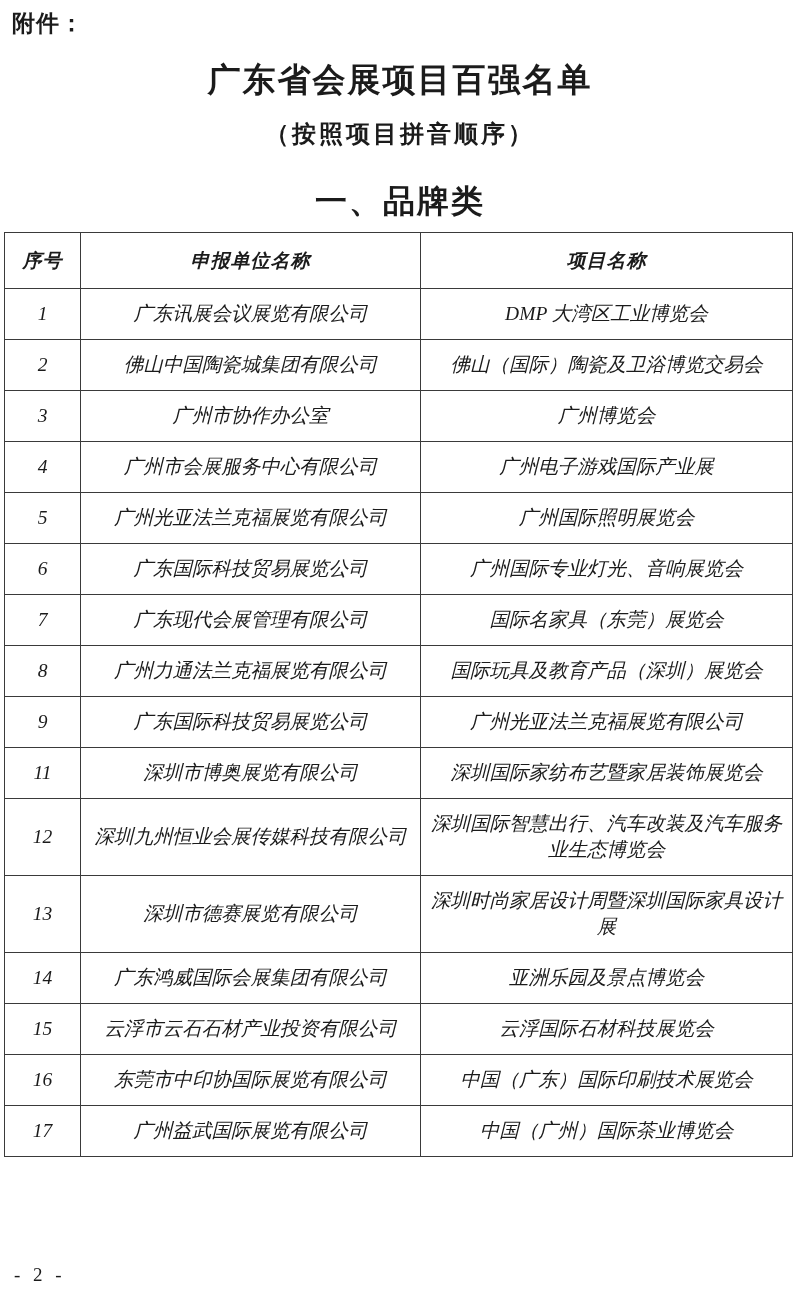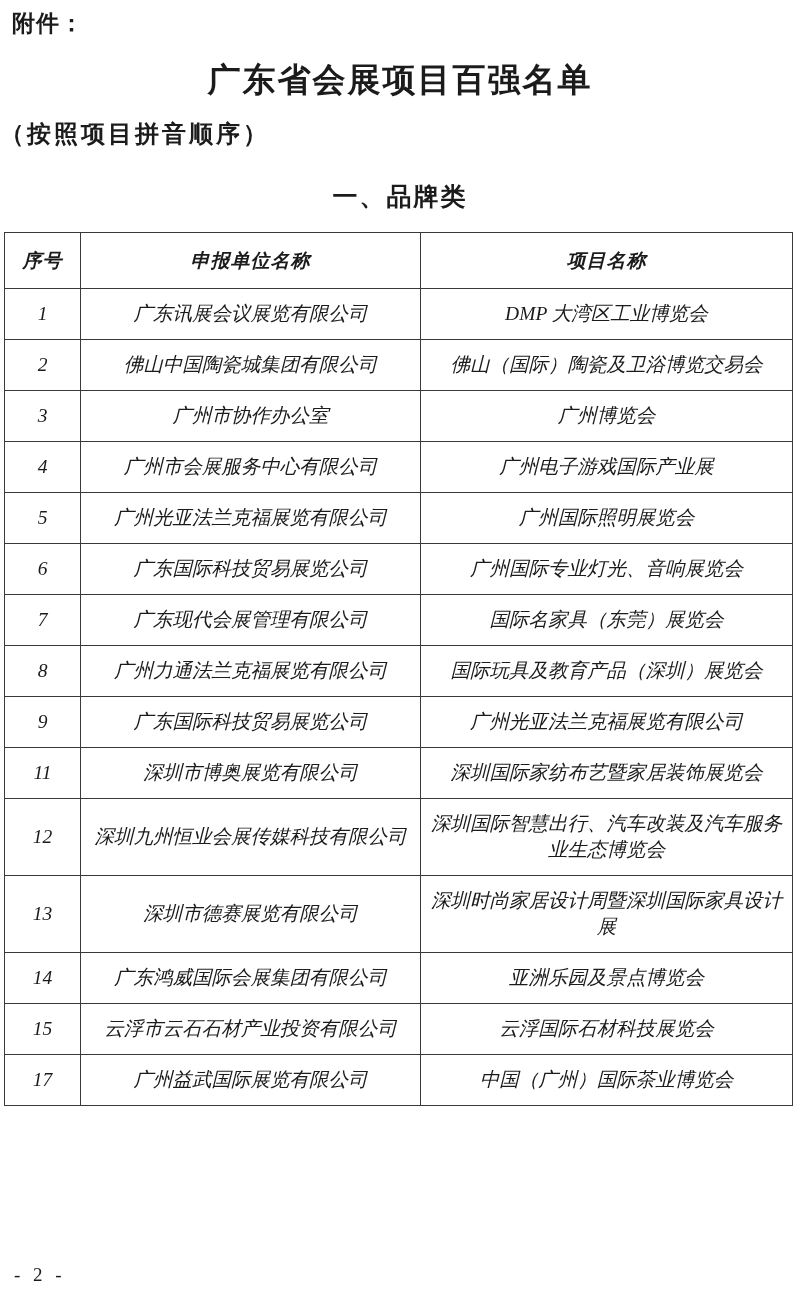--- a/index.html
+++ b/index.html
@@ -31,35 +31,35 @@
     font-family: "Liberation Sans", sans-serif;
     font-weight: 700;
     font-size: 33px;
     letter-spacing: 2px;
   }
   .subtitle {
     position: absolute;
     top: 118px;
     left: 0;
     width: 100%;
-    text-align: left;
+    text-align: center;
     font-family: "Liberation Serif", serif;
     font-weight: 700;
     font-size: 24px;
     letter-spacing: 3px;
   }
   .section-heading {
     position: absolute;
     top: 180px;
     left: 0;
     width: 100%;
     text-align: center;
     font-family: "Liberation Sans", sans-serif;
     font-weight: 700;
-    font-size: 25px;
+    font-size: 32px;
     letter-spacing: 2px;
   }
   table.list {
     position: absolute;
     top: 232px;
     left: 4px;
     width: 788px;
     border-collapse: collapse;
     table-layout: fixed;
     font-style: italic;
@@ -185,20 +185,25 @@
           <td>14</td>
           <td>广东鸿威国际会展集团有限公司</td>
           <td>亚洲乐园及景点博览会</td>
         </tr>
         <tr>
           <td>15</td>
           <td>云浮市云石石材产业投资有限公司</td>
           <td>云浮国际石材科技展览会</td>
         </tr>
         <tr>
+          <td>16</td>
+          <td>东莞市中印协国际展览有限公司</td>
+          <td>中国（广东）国际印刷技术展览会</td>
+        </tr>
+        <tr>
           <td>17</td>
           <td>广州益武国际展览有限公司</td>
           <td>中国（广州）国际茶业博览会</td>
         </tr>
       </tbody>
   </table>
 
   <div class="page-number">- 2 -</div>
 
 </div>

